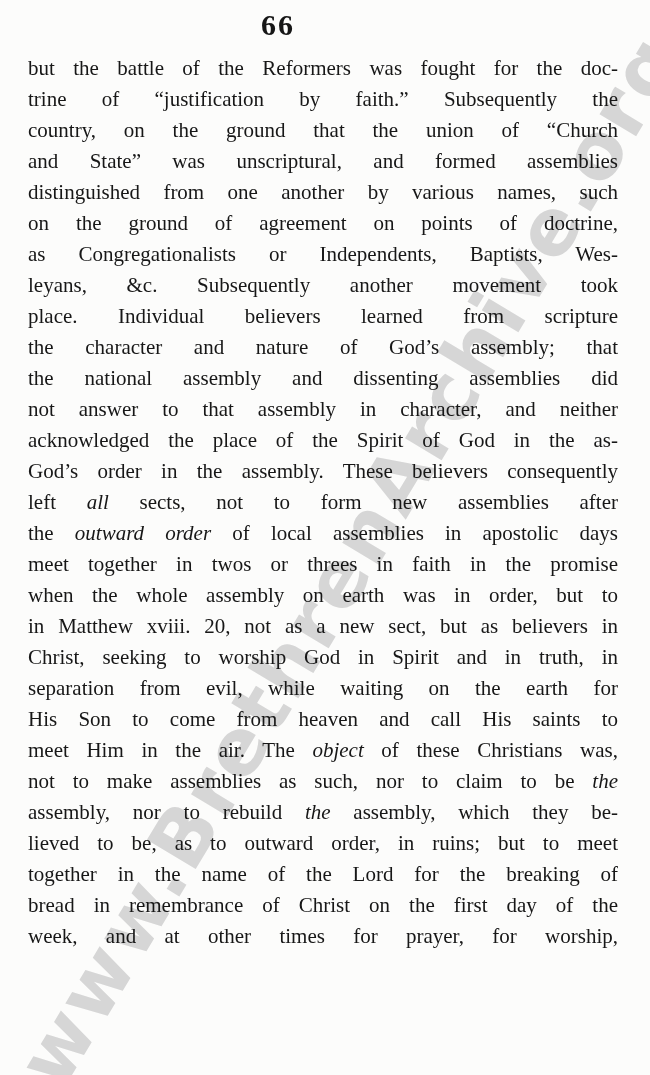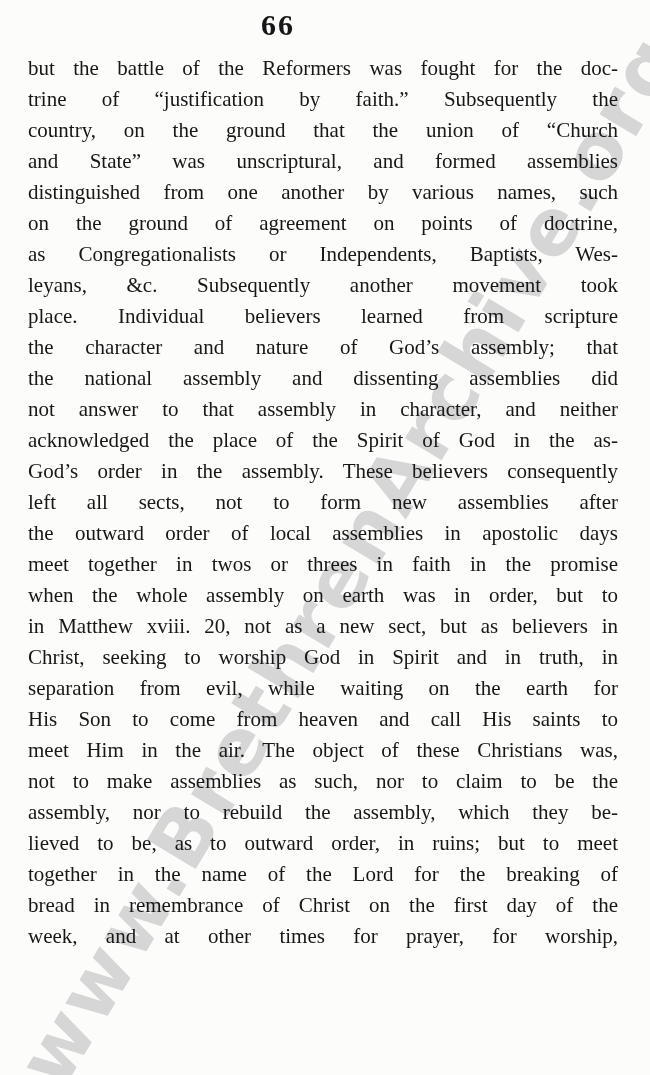--- a/index.html
+++ b/index.html
@@ -57,20 +57,21 @@
   }
   .line {
     height: 31px;
     line-height: 31px;
     text-align: justify;
     text-align-last: justify;
     white-space: normal;
     overflow: hidden;
   }
   .line .it {
+    font-style: italic;
   }
 </style>
 </head>
 <body style="background: rgb(252, 252, 251);">
 
 <div class="page">
   <div class="watermark" style="color: rgb(214, 214, 214);">www.BrethrenArchive.org</div>
 
   <div class="page-number">66</div>
 

